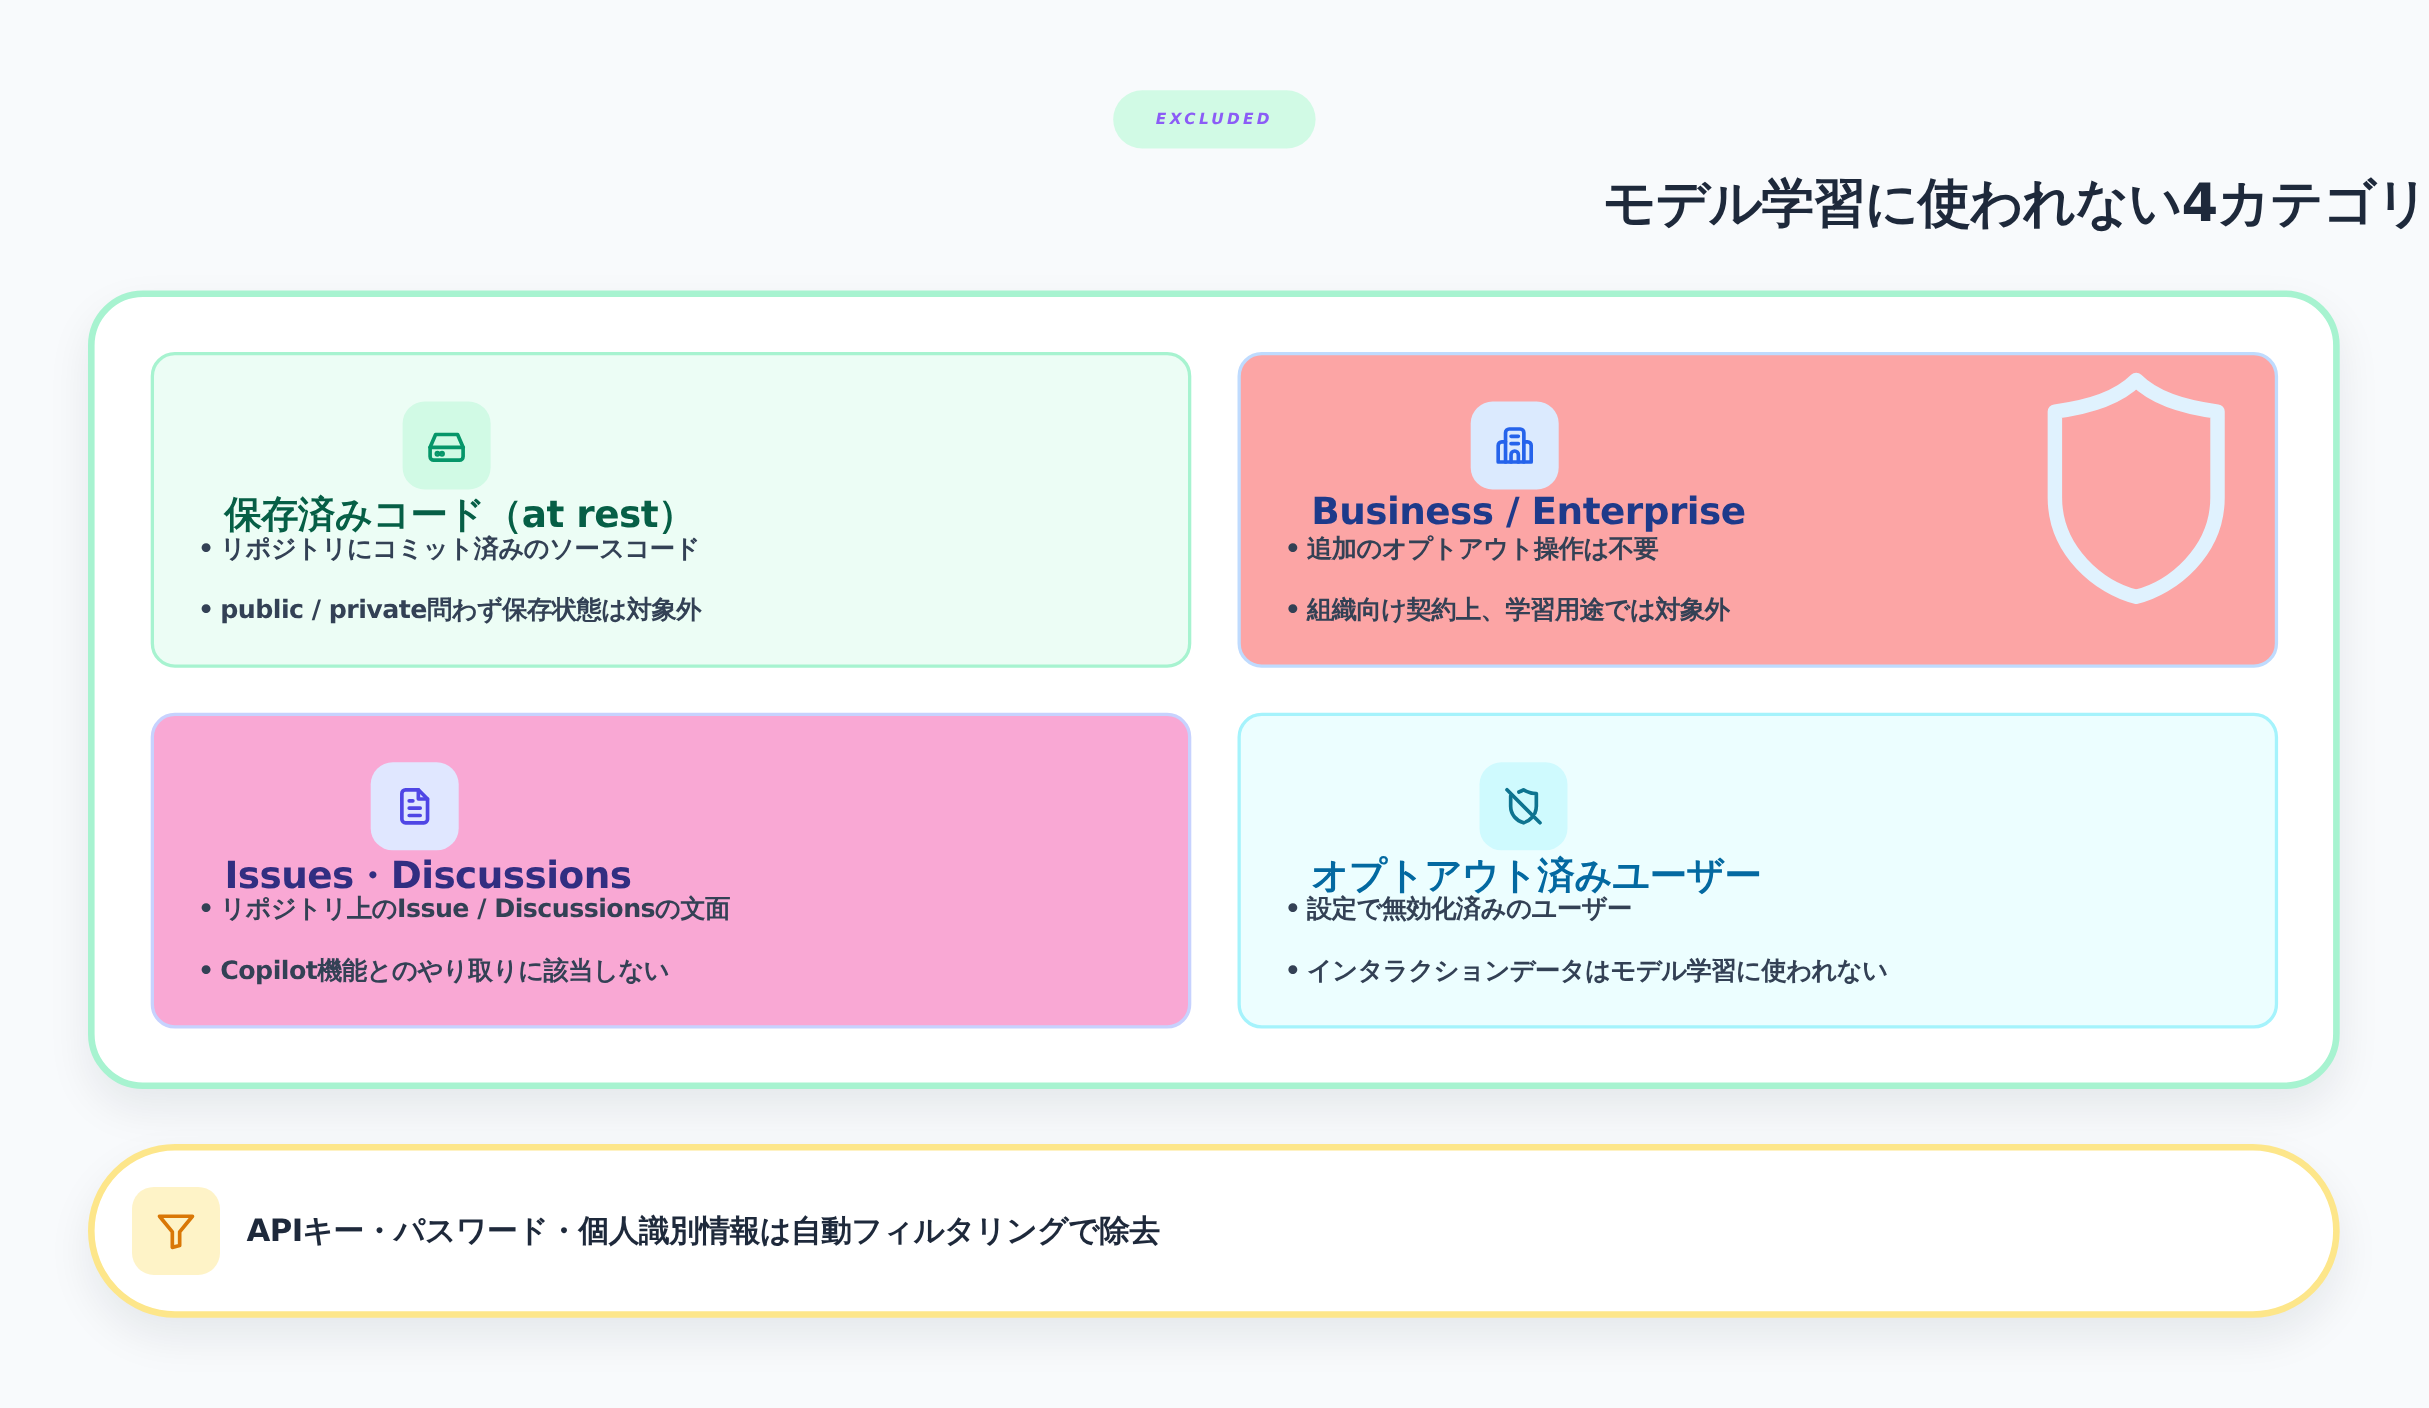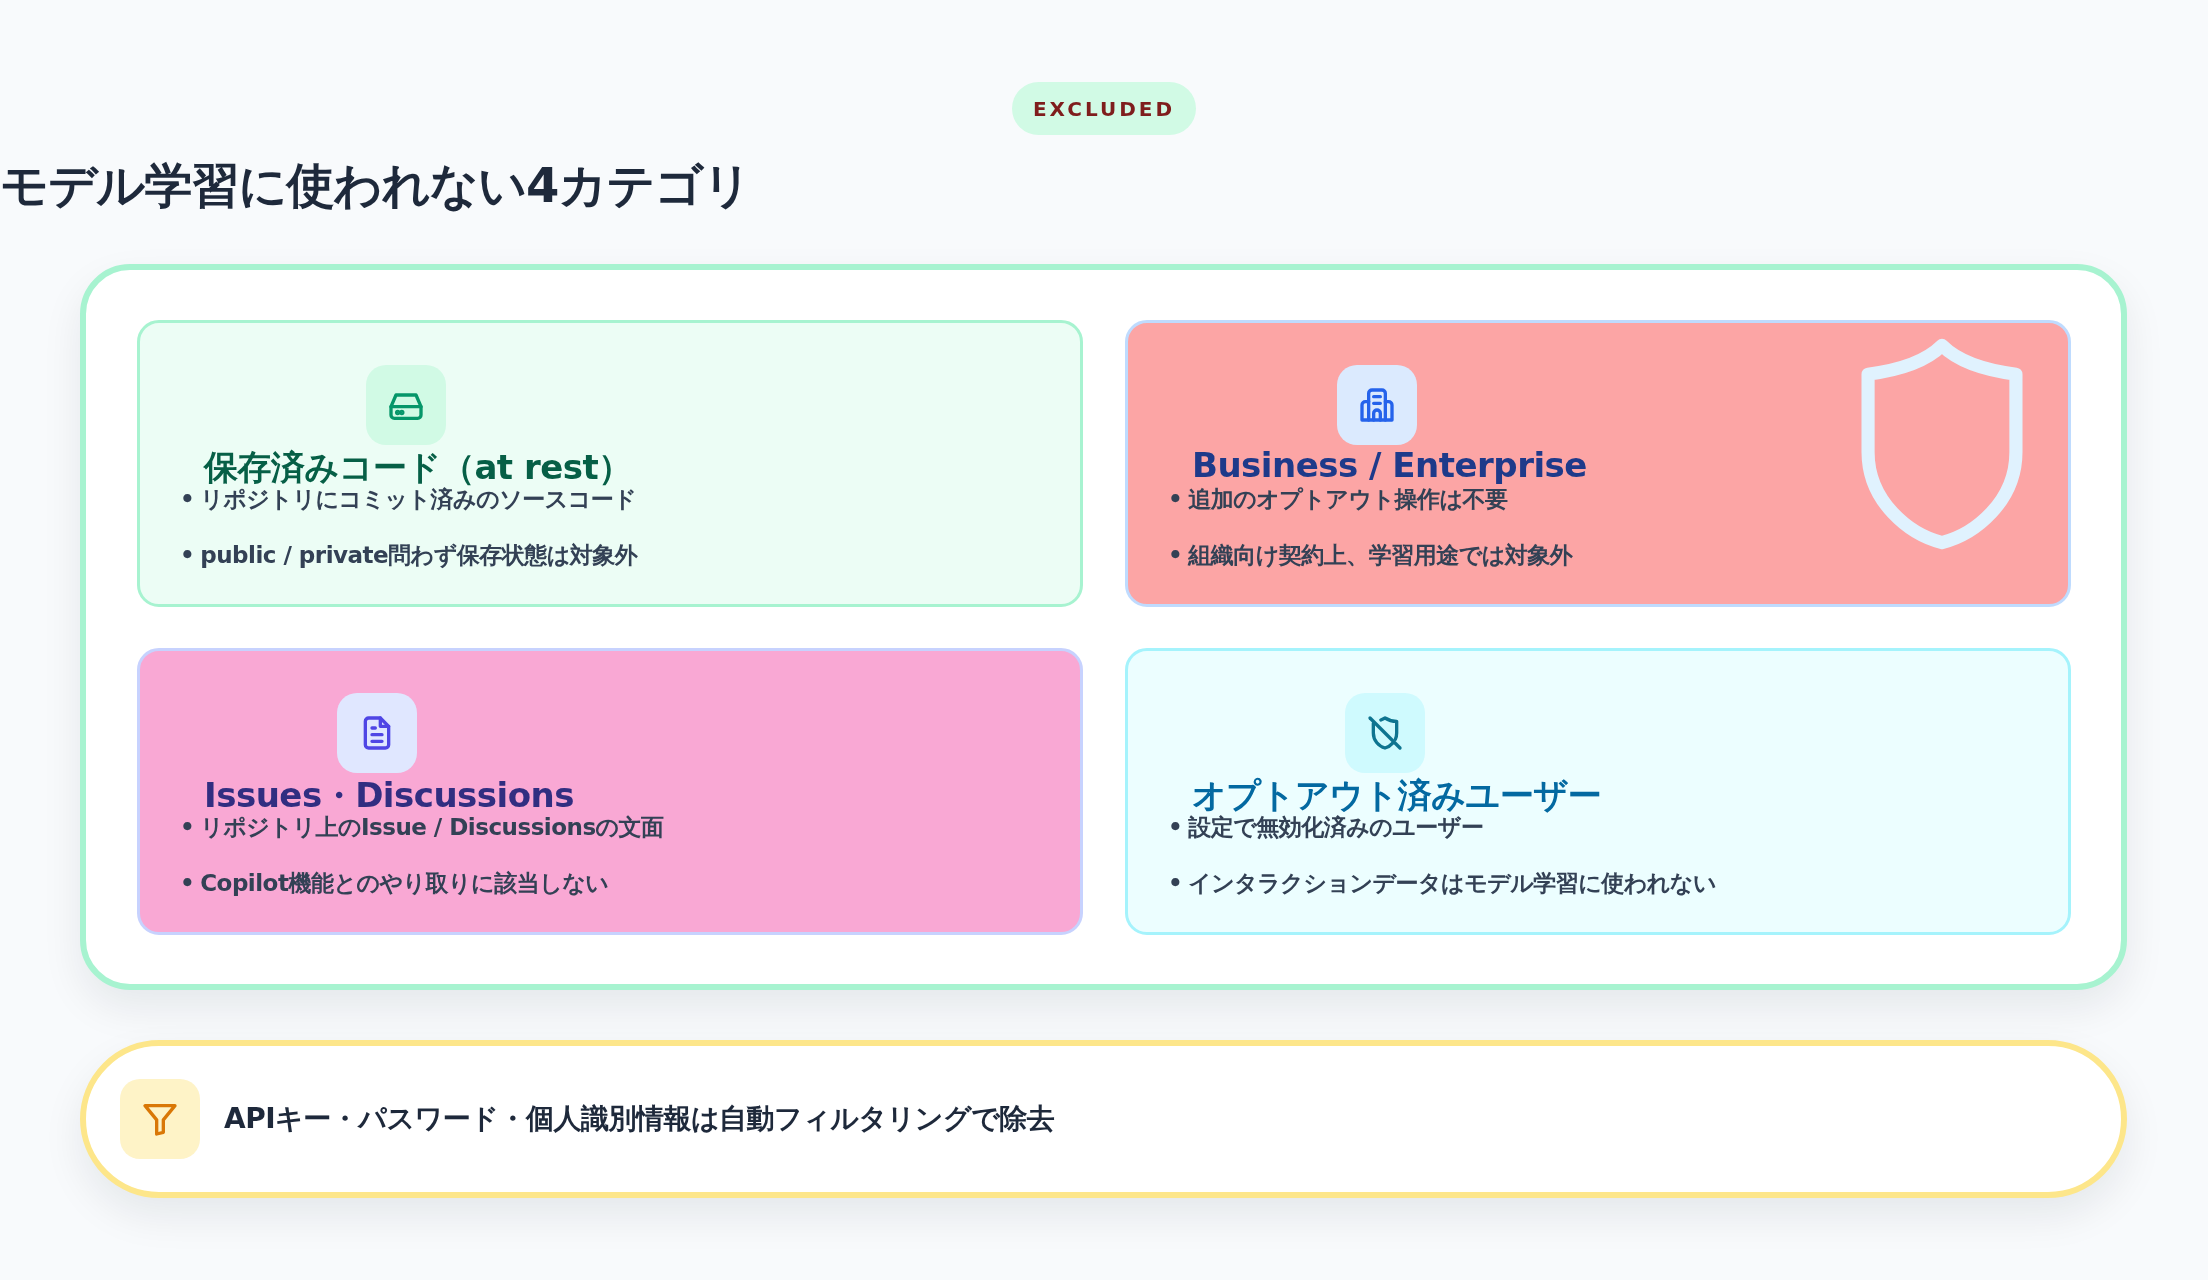--- a/index.html
+++ b/index.html
@@ -9,30 +9,30 @@
     font-family: "DejaVu Sans", "Liberation Sans", sans-serif;
     position: relative;
     overflow: hidden;
   }
   .badge {
     position: absolute;
     left: 1012px; top: 82px;
     width: 184px; height: 53px;
     border-radius: 27px;
     background: #d1fae5;
-    color: #7f1d1d;
-    font-weight: 700;
-    font-size: 20px;
+    color: #8b5cf6;
+    font-weight: 700;
+    font-size: 14px;
     letter-spacing: 3px;
-    display: flex; align-items: center; justify-content: center;
+    display: flex; align-items: center; justify-content: center; font-style: italic;
   }
   .page-title {
     position: absolute;
     left: 0; right: 0; top: 150px;
-    text-align: left;
+    text-align: right;
     font-size: 48px;
     font-weight: 800;
     color: #1e293b;
     line-height: 70px;
     letter-spacing: -1px;
   }
   .panel {
     position: absolute;
     left: 80px; top: 264px;
     width: 2047px; height: 726px;

